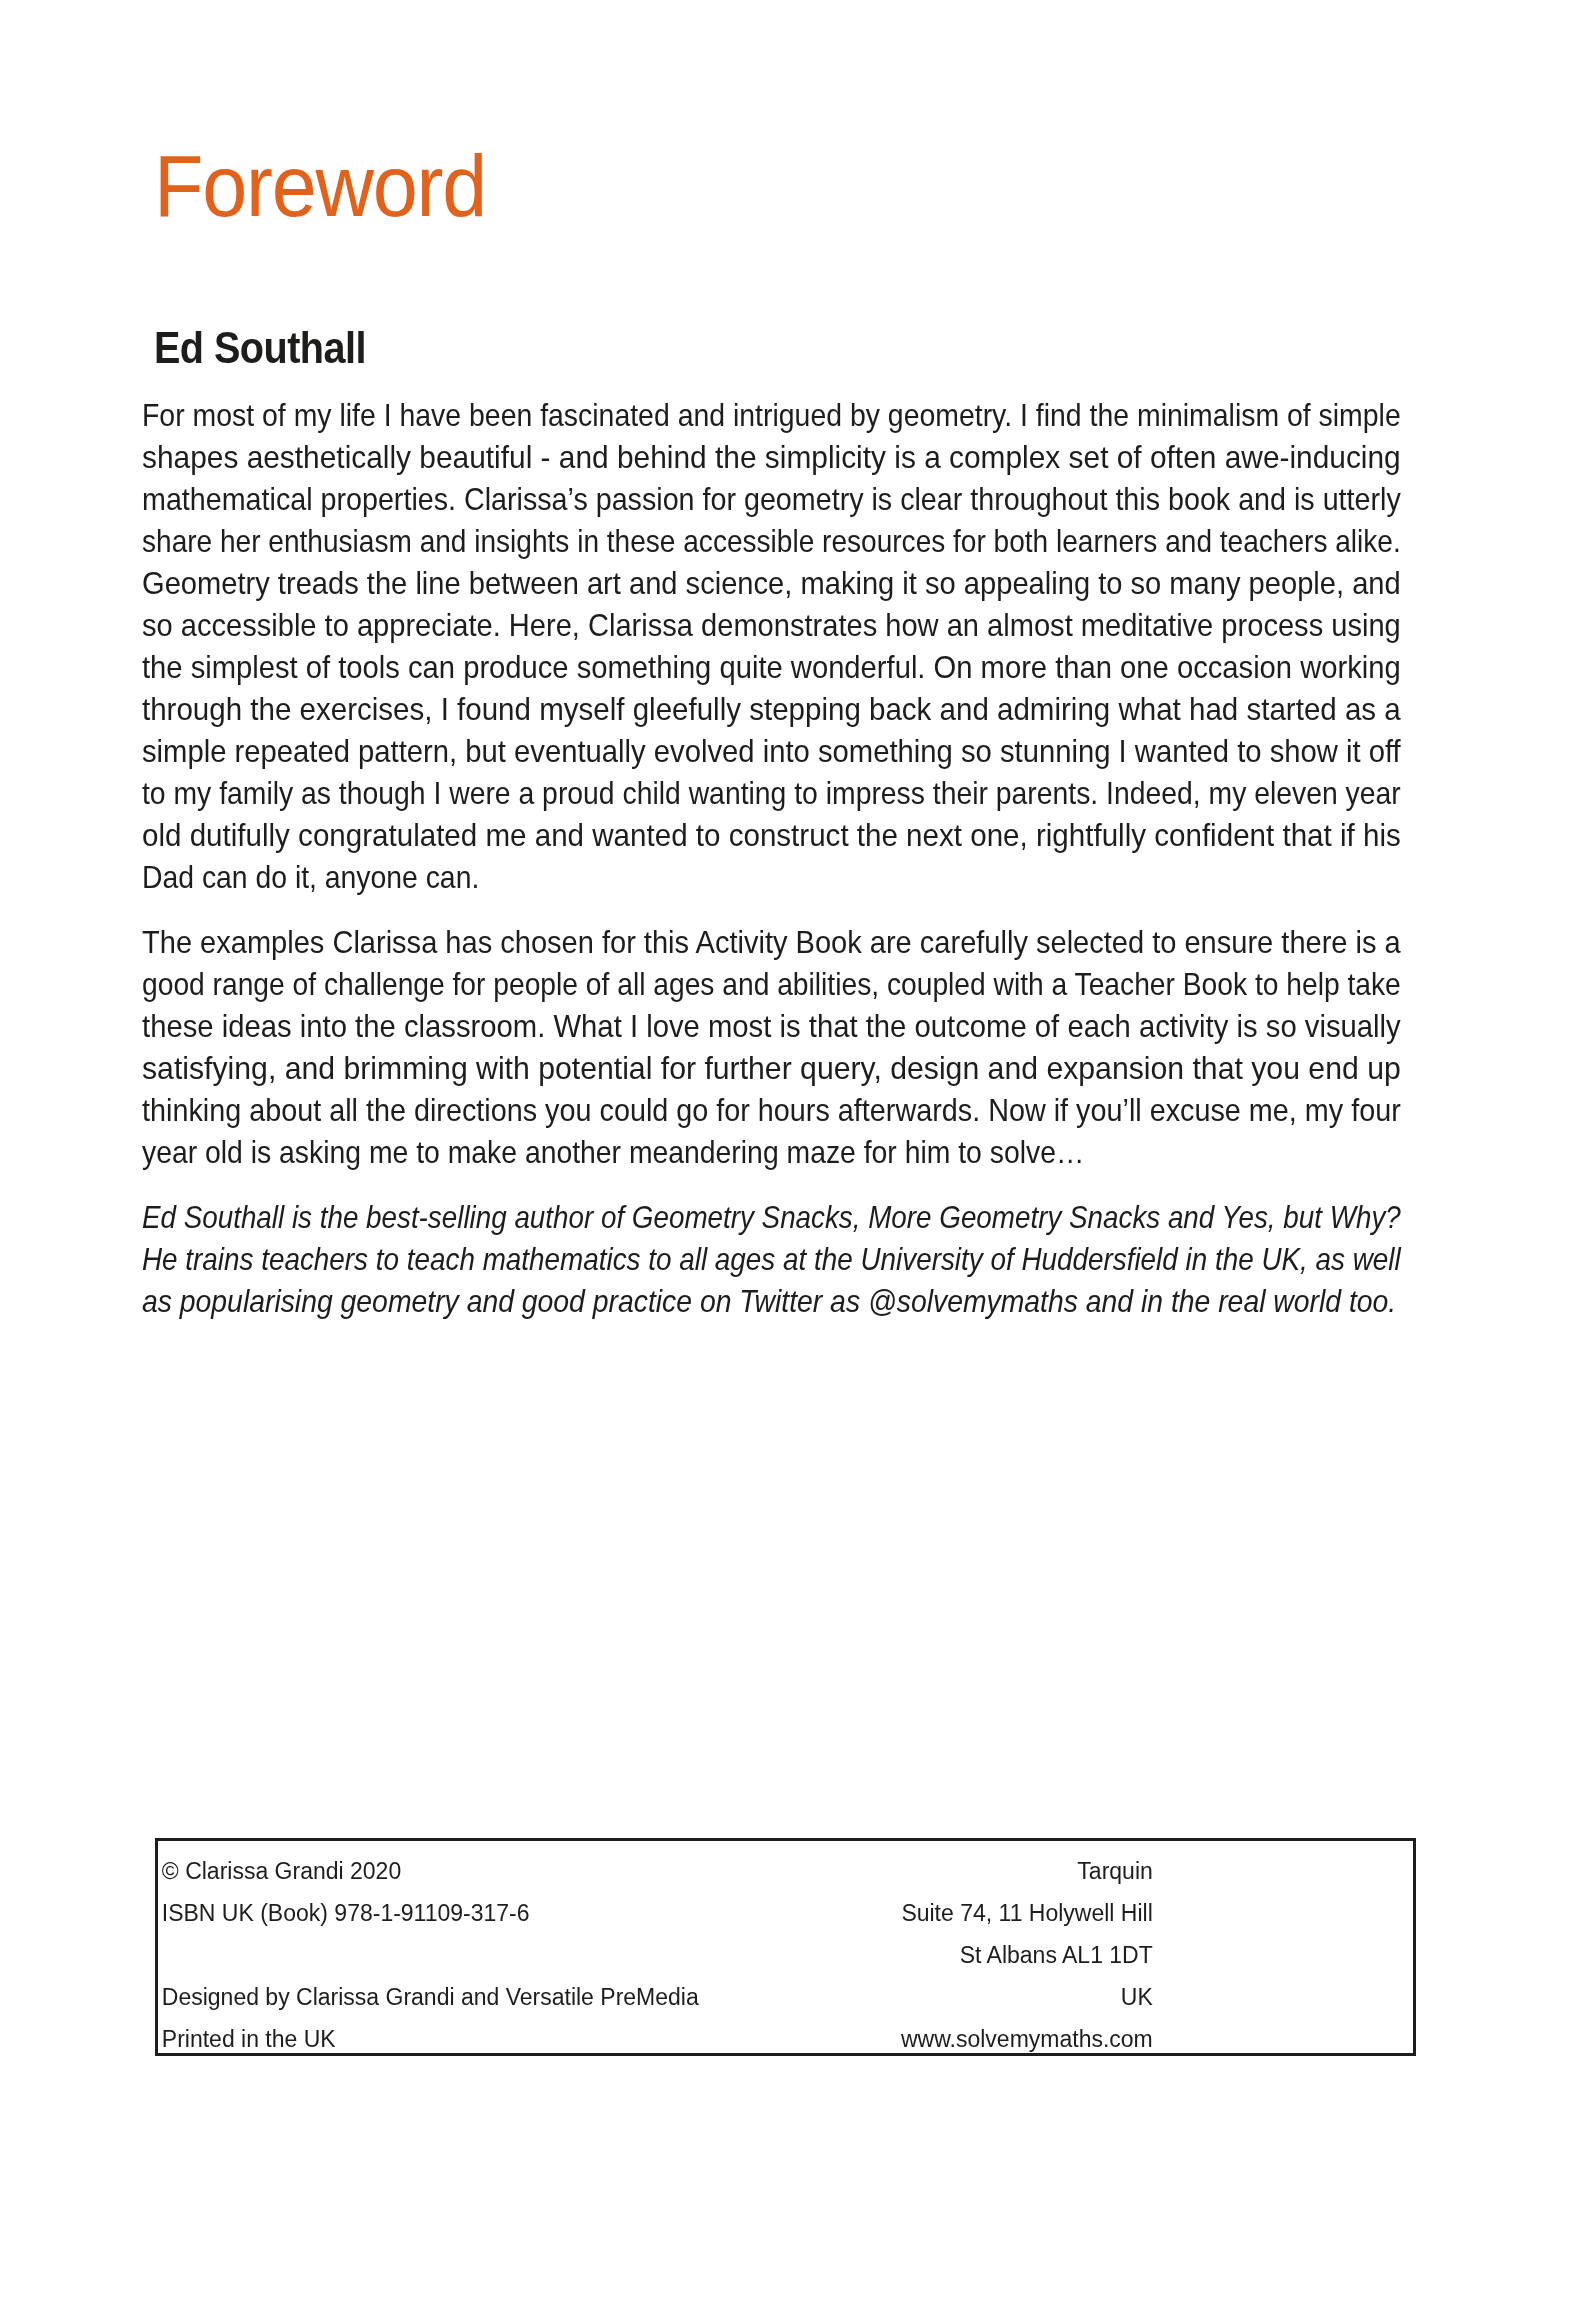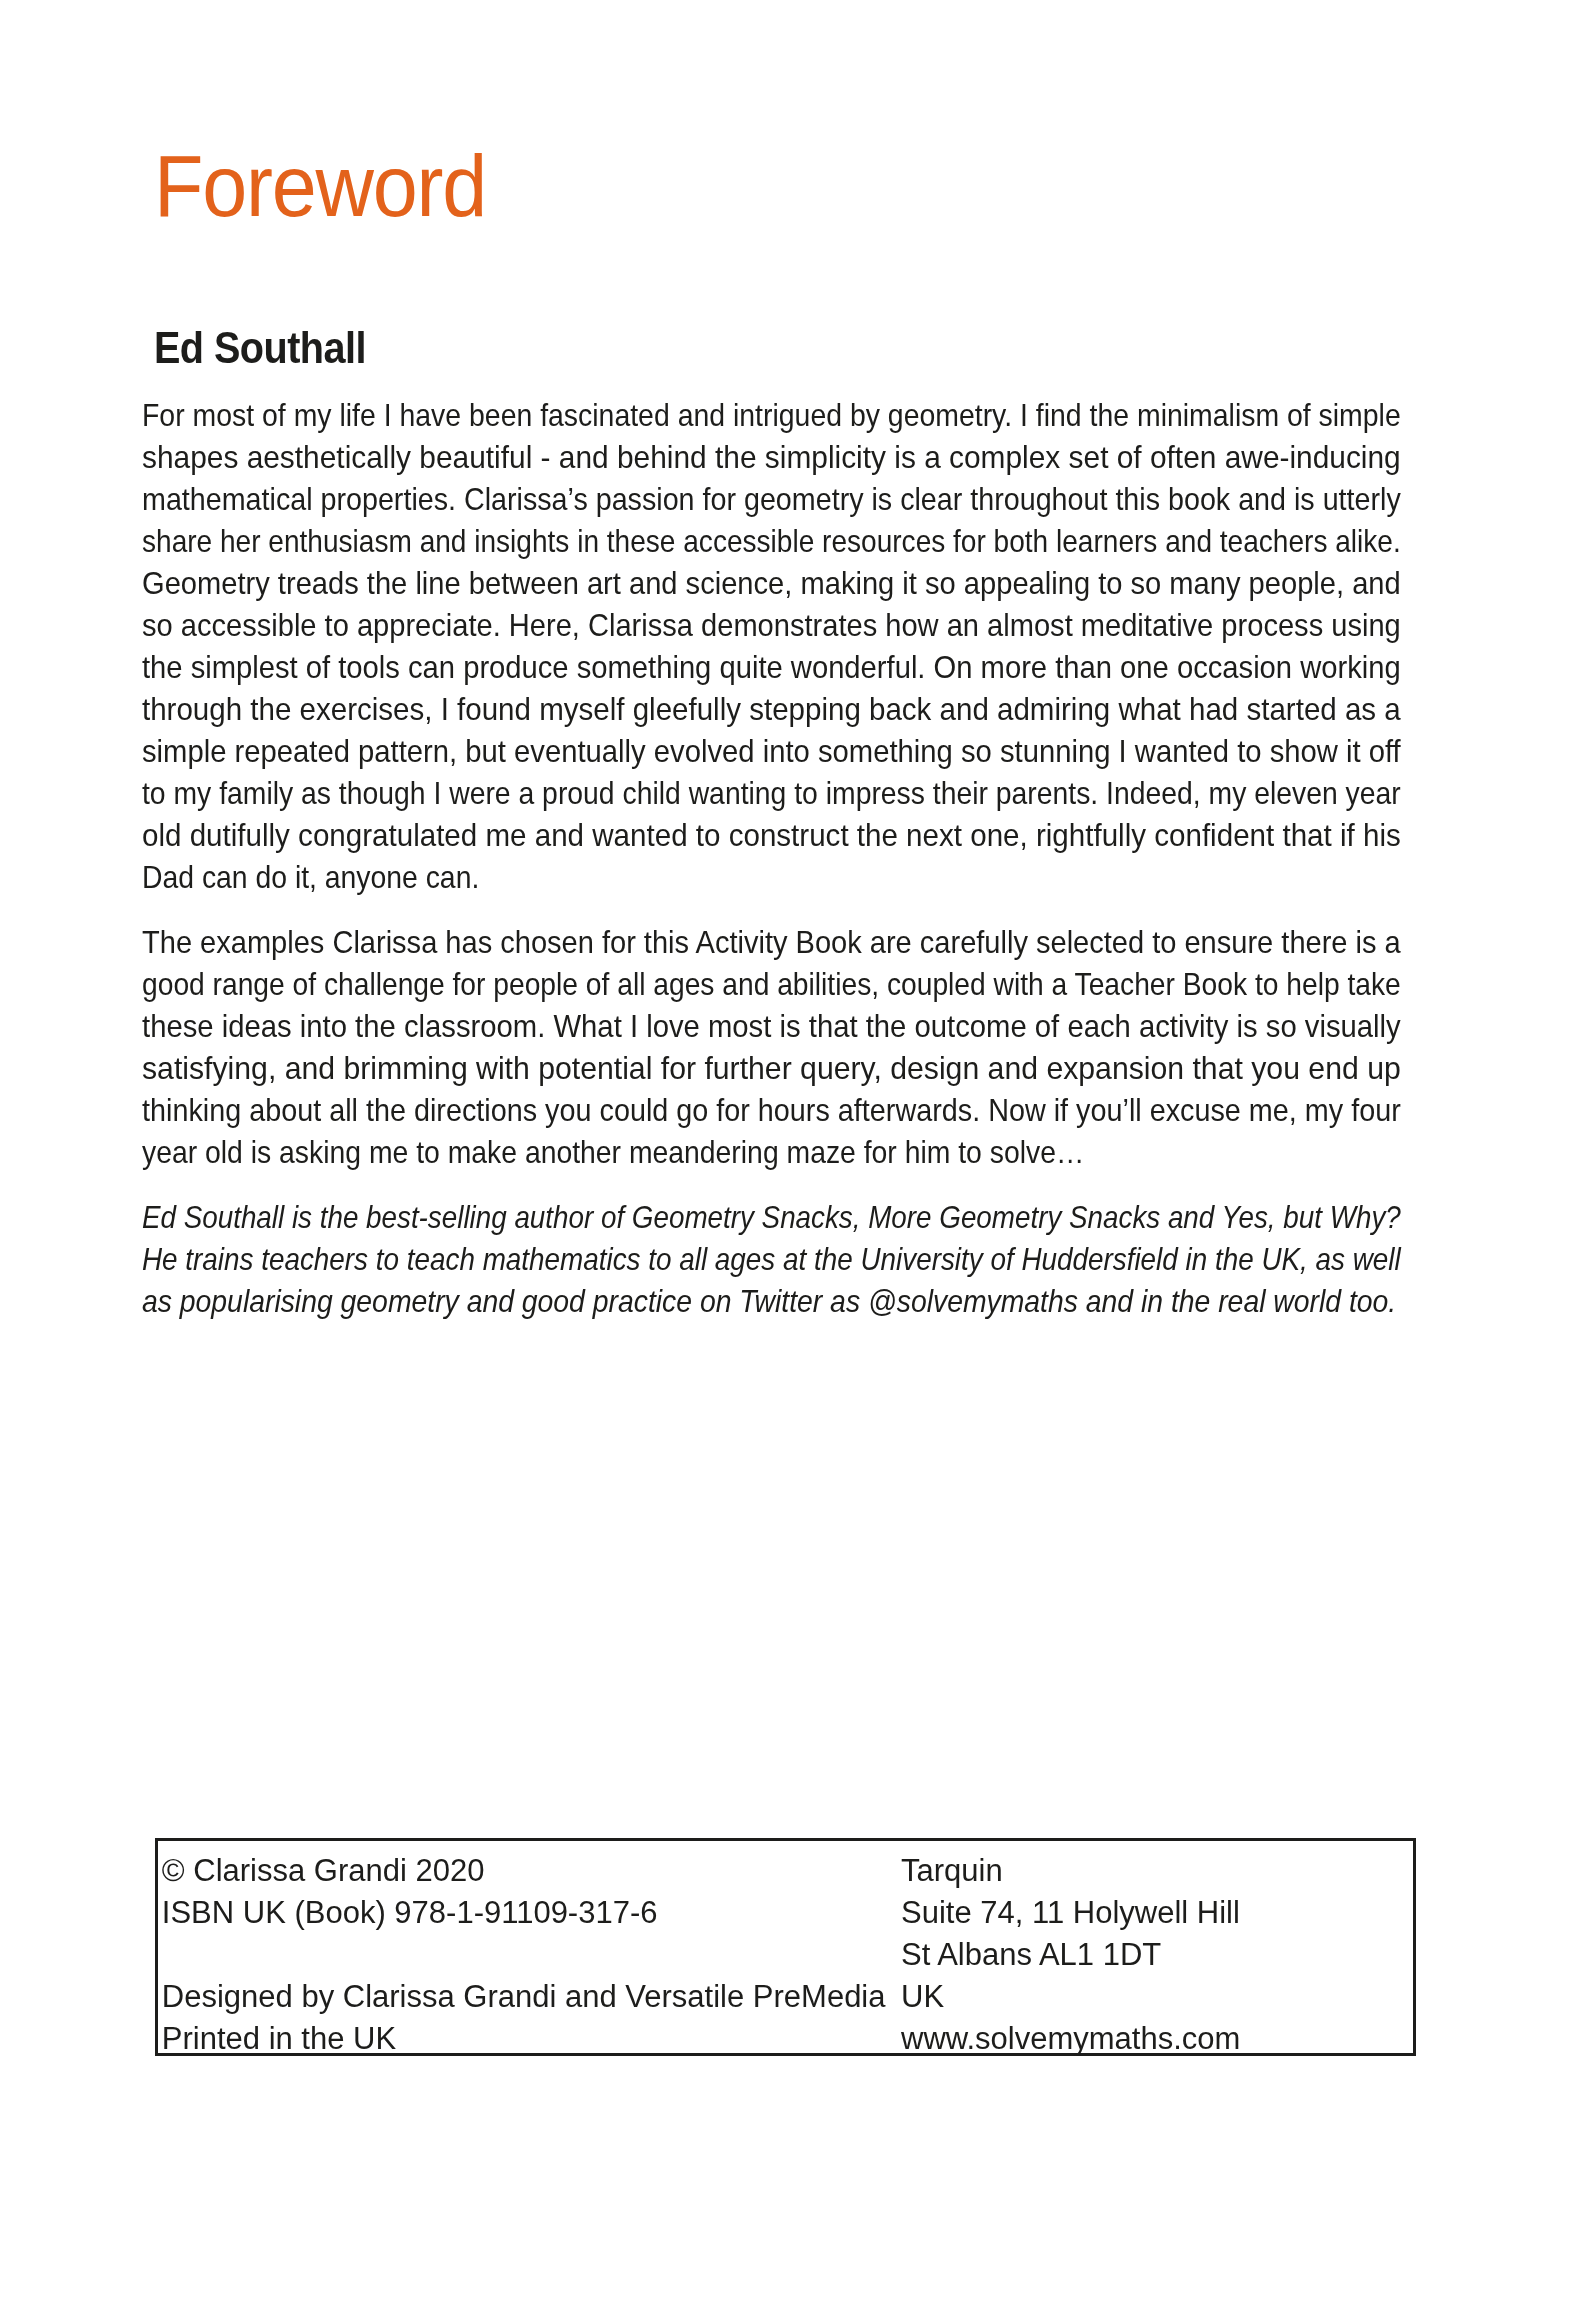--- a/index.html
+++ b/index.html
@@ -15,24 +15,24 @@
             transform: scaleX(0.90); transform-origin: left top; }
   .body { position: absolute; left: 142px; top: 394px; width: 1258px; }
   .para { margin: 0 0 23px 0; }
   .line { display: block; font-size: 31.5px; height: 42px; line-height: 42px;
           white-space: nowrap; overflow: visible; }
   .line .t { display: inline-block; transform-origin: left center; }
   .line.j .t { display: block; text-align: justify; text-align-last: justify; width: 100%; }
   .italic .line { font-style: italic; }
   .pubbox { position: absolute; left: 155px; top: 1838px; width: 1255px; height: 212px;
             border: 3.1px solid #1d1d1b; }
-  .col { position: absolute; top: 8.8px; font-size: 31px; }
+  .col { position: absolute; top: 8.8px; font-size: 23px; }
   .col .row { height: 42px; line-height: 42px; white-space: nowrap; }
   .col.left { left: 3.8px; }
-  .col.right { left: 743px; }
+  .col.right { left: 743px; text-align: right; }
 </style>
 </head>
 <body style="color: rgb(29, 29, 27);">
 
 <div class="page">
   <h1 class="title" style="color: rgb(227, 98, 27);">Foreword</h1>
   <h2 class="author">Ed Southall</h2>
 
   <div class="body" id="body">
       <p class="para">

